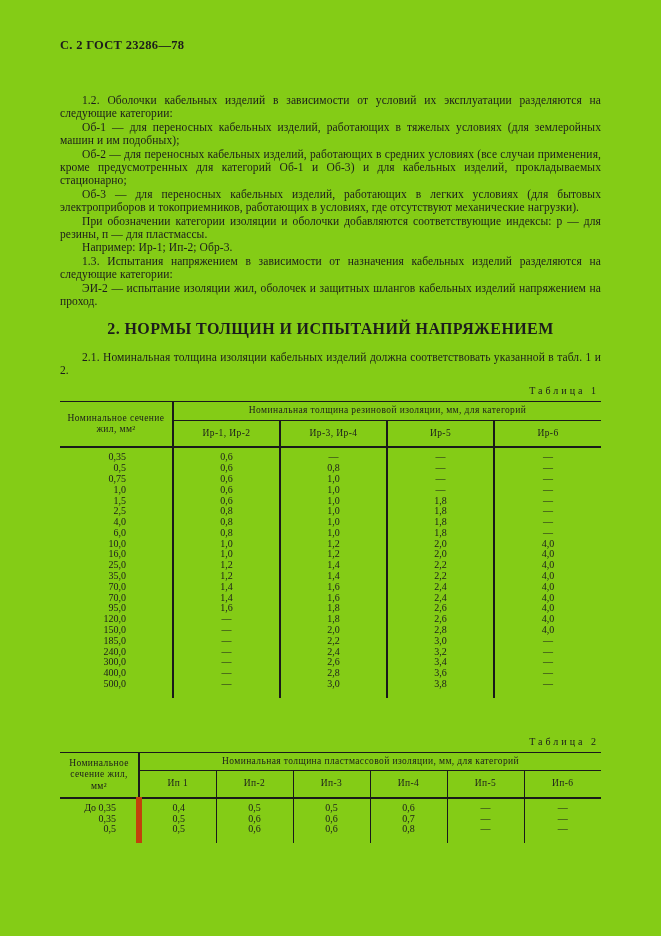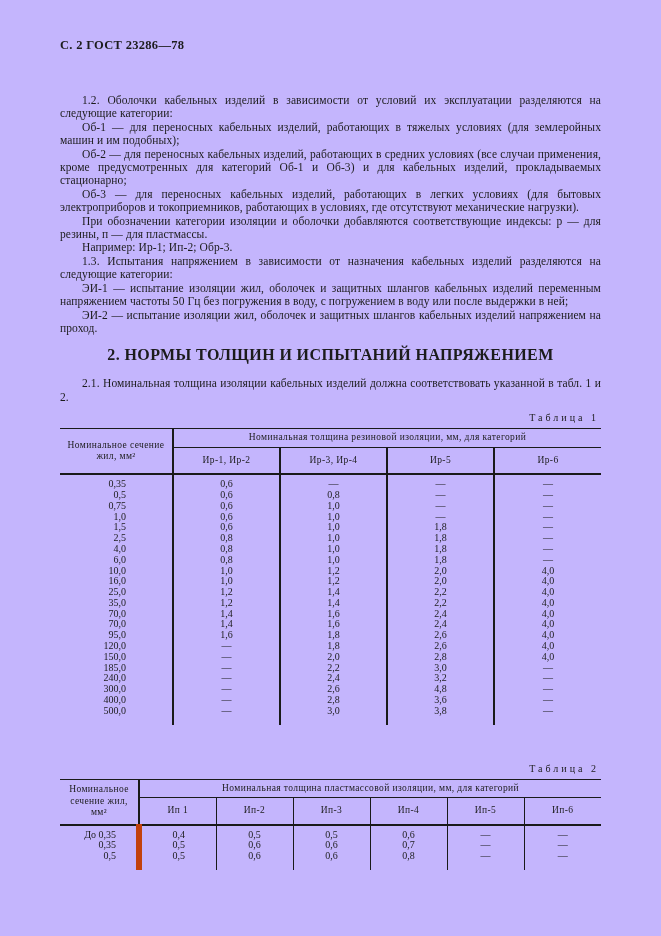--- a/index.html
+++ b/index.html
@@ -1,19 +1,19 @@
 <!DOCTYPE html>
 <html><head>
 <meta charset="utf-8">
 <style>
   html,body { margin:0; padding:0; background:#e8e8e8; }
   .page {
     position:relative;
     width:661px; height:936px;
-    background:#c4b5fd;
+    background:#84cc16;
     color:#1c1c1c;
     font-family:"Liberation Serif", serif;
     overflow:hidden;
     box-sizing:border-box;
     padding:38px 60px 0 60px;
   }
   .page-header {
     font-weight:bold;
     font-size:12.5px;
     letter-spacing:0.3px;
@@ -86,21 +86,20 @@
   <div class="page-header">С. 2 ГОСТ 23286—78</div>
 
   <div class="body-text">
     <p>1.2. Оболочки кабельных изделий в зависимости от условий их эксплуатации разделяются на следующие категории:</p>
     <p>Об-1 — для переносных кабельных изделий, работающих в тяжелых условиях (для землеройных машин и им подобных);</p>
     <p>Об-2 — для переносных кабельных изделий, работающих в средних условиях (все случаи применения, кроме предусмотренных для категорий Об-1 и Об-3) и для кабельных изделий, прокладываемых стационарно;</p>
     <p>Об-3 — для переносных кабельных изделий, работающих в легких условиях (для бытовых электроприборов и токоприемников, работающих в условиях, где отсутствуют механические нагрузки).</p>
     <p>При обозначении категории изоляции и оболочки добавляются соответствующие индексы: р — для резины, п — для пластмассы.</p>
     <p>Например: Ир-1; Ип-2; Обр-3.</p>
     <p>1.3. Испытания напряжением в зависимости от назначения кабельных изделий разделяются на следующие категории:</p>
-    <p>ЭИ-1 — испытание изоляции жил, оболочек и защитных шлангов кабельных изделий переменным напряжением частоты 50 Гц без погружения в воду, с погружением в воду или после выдержки в ней;</p>
     <p>ЭИ-2 — испытание изоляции жил, оболочек и защитных шлангов кабельных изделий напряжением на проход.</p>
   </div>
 
   <div class="section-heading">2. НОРМЫ ТОЛЩИН И ИСПЫТАНИЙ НАПРЯЖЕНИЕМ</div>
 
   <div class="body-text" style="margin-top:0">
     <p>2.1. Номинальная толщина изоляции кабельных изделий должна соответствовать указанной в табл. 1 и 2.</p>
   </div>
 
   <div class="table-label">Таблица 1</div>
@@ -256,21 +255,21 @@
           <td>240,0</td>
           <td>—</td>
           <td>2,4</td>
           <td>3,2</td>
           <td>—</td>
         </tr>
         <tr>
           <td>300,0</td>
           <td>—</td>
           <td>2,6</td>
-          <td>4,8</td>
+          <td>3,4</td>
           <td>—</td>
         </tr>
         <tr>
           <td>400,0</td>
           <td>—</td>
           <td>2,8</td>
           <td>3,6</td>
           <td>—</td>
         </tr>
         <tr>

